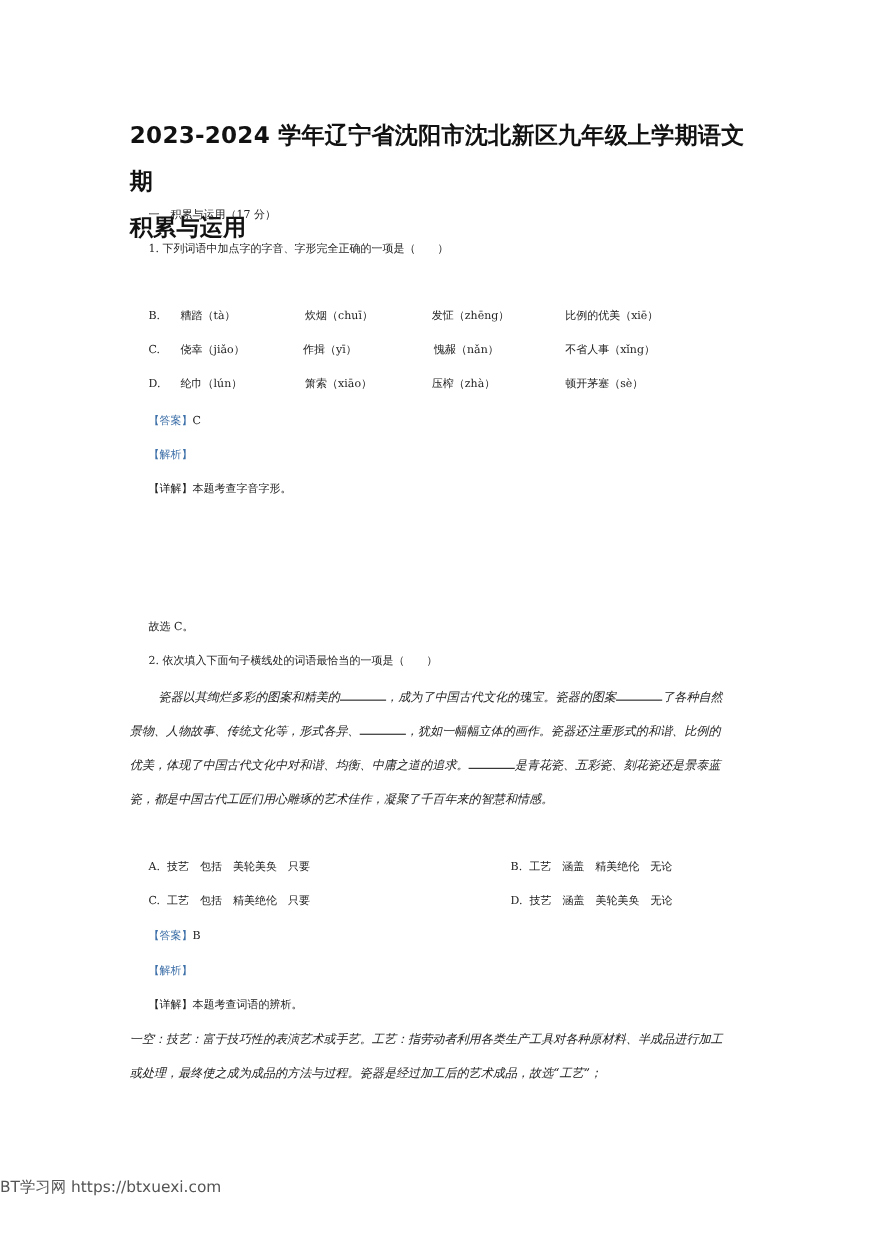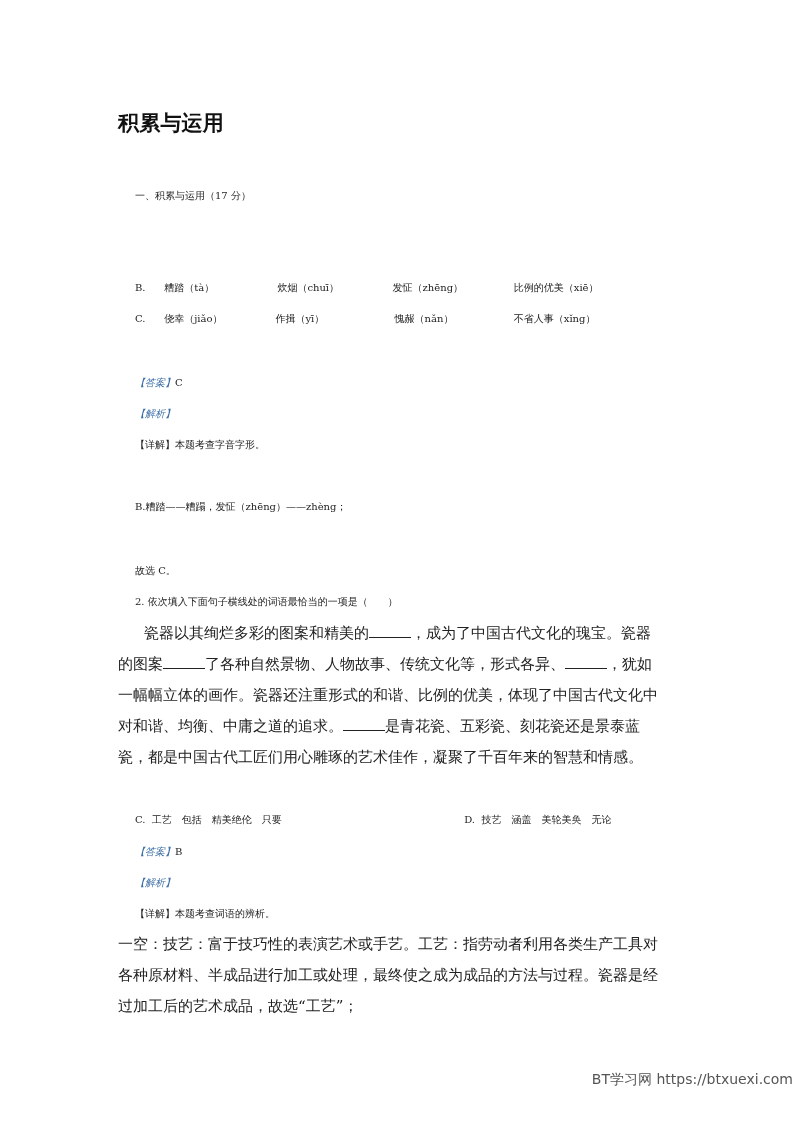--- a/index.html
+++ b/index.html
@@ -3,71 +3,83 @@
 <meta charset="utf-8">
 <style>
   html, body { margin:0; padding:0; background:#ffffff; }
   body { width:793px; height:1122px; position:relative; overflow:hidden;
          font-family:"DejaVu Serif","Liberation Serif",serif; color:#222; }
   .page { position:absolute; left:0; top:0; width:793px; height:1122px; }
   .title { position:absolute; left:118px; top:102px; width:570px;
            font-family:"DejaVu Sans","Liberation Sans",sans-serif; font-weight:bold;
            font-size:21px; line-height:42px; color:#111; letter-spacing:0.2px; }
   .line { position:absolute; left:135px; font-size:10px; line-height:18px; white-space:nowrap; }
-  .para { position:absolute; left:118px; width:540px; font-size:15px; line-height:31px; }
+  .para { position:absolute; left:118px; width:540px; font-size:11px; line-height:31px;font-style:italic; }
   .indent { text-indent:26px; }
   .opt { display:inline-block; }
-  .label-blue { color:#3d6fa8;font-style:italic; }
+  .label-blue { color:#3d6fa8; }
   .blank { display:inline-block; width:42px; border-bottom:1px solid #222; height:12px; vertical-align:baseline; }
-  .footer { position:absolute; left:0; width:793px; top:1071px; text-align:right;
+  .footer { position:absolute; left:0; width:793px; top:1071px; text-align:left;
             font-family:"DejaVu Sans","Liberation Sans",sans-serif; font-size:14px; color:#555; }
 </style>
 </head>
 <body>
 
 <div class="page">
 
   <div class="title">
+    <div>2023-2024 学年辽宁省沈阳市沈北新区九年级上学期语文期</div>
     <div>积累与运用</div>
   </div>
 
   <div class="line" style="top:187px">一、积累与运用（17 分）</div>
 
+  <div class="line" style="top:218px">1. 下列词语中加点字的字音、字形完全正确的一项是（　　）</div>
 
   <div class="line" style="top:279px">
     <span class="opt" style="width:26px">B.</span>
     <span class="opt" style="width:110px">糟踏（tà）</span>
     <span class="opt" style="width:112px">炊烟（chuī）</span>
     <span class="opt" style="width:118px">发怔（zhēng）</span>
     <span class="opt">比例的优美（xiē）</span>
   </div>
   <div class="line" style="top:310px">
     <span class="opt" style="width:26px">C.</span>
     <span class="opt" style="width:108px">侥幸（jiǎo）</span>
     <span class="opt" style="width:116px">作揖（yī）</span>
     <span class="opt" style="width:116px">愧赧（nǎn）</span>
     <span class="opt">不省人事（xǐng）</span>
   </div>
+  <div class="line" style="top:341px">
+    <span class="opt" style="width:26px">D.</span>
+    <span class="opt" style="width:110px">纶巾（lún）</span>
+    <span class="opt" style="width:112px">箫索（xiāo）</span>
+    <span class="opt" style="width:118px">压榨（zhà）</span>
+    <span class="opt">顿开茅塞（sè）</span>
+  </div>
 
   <div class="line" style="top:374px">
     <span class="label-blue">【答案】</span><span>C</span>
   </div>
   <div class="line label-blue" style="top:405px">【解析】</div>
   <div class="line" style="top:436px">
     <span>【详解】</span><span>本题考查字音字形。</span>
   </div>
-  <div class="line" style="top:498px">B.糟踏——糟蹋，发怔（zhēng）——zhèng；</div>
   <div class="line" style="top:562px">故选 C。</div>
 
   <div class="line" style="top:593px">2. 依次填入下面句子横线处的词语最恰当的一项是（　　）</div>
 
   <div class="para indent" style="top:618px">
     <span>瓷器以其绚烂多彩的图案和精美的</span><span class="blank"></span><span>，成为了中国古代文化的瑰宝。瓷器的图案</span><span class="blank"></span><span>了各种自然景物、人物故事、传统文化等，形式各异、</span><span class="blank"></span><span>，犹如一幅幅立体的画作。瓷器还注重形式的和谐、比例的优美，体现了中国古代文化中对和谐、均衡、中庸之道的追求。</span><span class="blank"></span><span>是青花瓷、五彩瓷、刻花瓷还是景泰蓝瓷，都是中国古代工匠们用心雕琢的艺术佳作，凝聚了千百年来的智慧和情感。</span>
   </div>
 
+  <div class="line" style="top:780px">
+    <span class="opt" style="width:326px"><span>A.</span>&nbsp; <span>技艺　包括　美轮美奂　只要</span></span>
+    <span class="opt"><span>B.</span>&nbsp; <span>工艺　涵盖　精美绝伦　无论</span></span>
+  </div>
   <div class="line" style="top:811px">
     <span class="opt" style="width:326px"><span>C.</span>&nbsp; <span>工艺　包括　精美绝伦　只要</span></span>
     <span class="opt"><span>D.</span>&nbsp; <span>技艺　涵盖　美轮美奂　无论</span></span>
   </div>
 
   <div class="line" style="top:843px">
     <span class="label-blue">【答案】</span><span>B</span>
   </div>
   <div class="line label-blue" style="top:874px">【解析】</div>
   <div class="line" style="top:905px">

